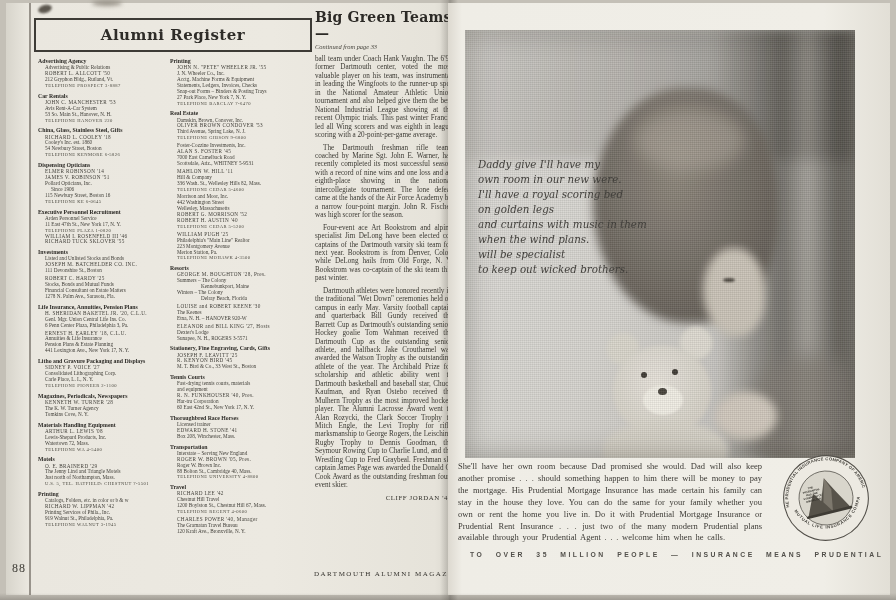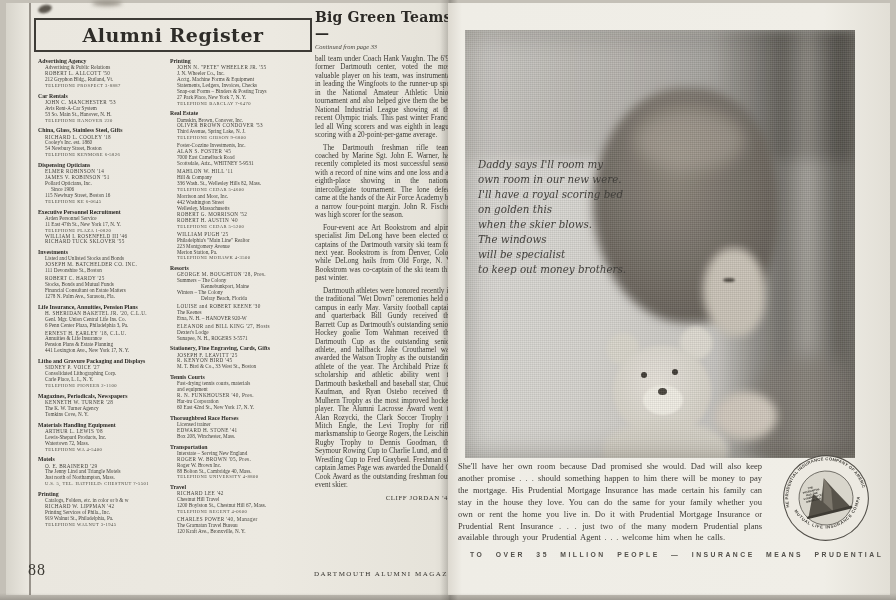--- a/index.html
+++ b/index.html
@@ -13,33 +13,33 @@
   .gutter{position:absolute;left:440px;top:0;width:18px;height:600px;
     background:linear-gradient(90deg,rgba(0,0,0,0) 0,rgba(40,36,30,.18) 45%,rgba(40,36,30,.28) 55%,rgba(0,0,0,0) 100%);}
   .edge-line{position:absolute;left:29px;top:3px;width:2px;height:592px;background:rgba(70,64,56,.5);filter:blur(.4px);}
   .mark-a{position:absolute;left:38px;top:5px;width:14px;height:8px;background:#5c574f;border-radius:50%;transform:rotate(-15deg);filter:blur(1px);}
   .mark-b{position:absolute;left:92px;top:0px;width:30px;height:6px;background:#9a958b;border-radius:50%;filter:blur(2px);}
   .bottom-shade{position:absolute;left:0;bottom:0;width:896px;height:7px;background:linear-gradient(180deg,rgba(0,0,0,0) 0,rgba(30,26,20,.22) 100%);}
 
   
   .register-box{position:absolute;left:34px;top:18px;width:274px;height:30px;border:2px solid #3d3b36;
     display:flex;align-items:center;justify-content:center;}
-  .register-title{font-family:"DejaVu Serif",serif;font-weight:bold;font-size:19px;letter-spacing:.5px;color:#2e2c28;}
+  .register-title{font-family:"DejaVu Serif",serif;font-weight:bold;font-size:15px;letter-spacing:.5px;color:#2e2c28;}
   .dir-col{position:absolute;top:58px;height:503px;overflow:hidden;font-size:5.2px;line-height:5.9px;color:#413f39;}
   #dir-col-0{left:38px;width:126px;}
   #dir-col-1{left:170px;width:140px;}
   .dir-section{margin-bottom:4px;}
   .dir-heading{font-weight:bold;font-size:5.8px;line-height:6.6px;margin-bottom:.5px;color:#2c2a26;}
   .dir-group{margin-bottom:2px;padding-left:7px;}
   .ln{white-space:nowrap;}
   .ln-n{letter-spacing:.35px;}
   .ln-t{font-size:4.6px;letter-spacing:.45px;color:#4a483f;}
   .ln-i{padding-left:6px;}
   .ln-i2{padding-left:24px;}
-  .page-num{position:absolute;left:28px;top:561px;font-size:16px;letter-spacing:1px;color:#3c3a34;}
+  .page-num{position:absolute;left:12px;top:561px;font-size:12px;letter-spacing:1px;color:#3c3a34;}
   .mag-footer{position:absolute;left:314px;top:570px;width:136px;font-size:7px;letter-spacing:1.5px;
     color:#35332e;white-space:nowrap;}
 
   
   .article{position:absolute;left:315px;top:9px;width:137px;}
   .article-title{font-family:"DejaVu Serif",serif;font-weight:bold;font-size:14px;color:#2c2a26;letter-spacing:.2px;}
   .article-cont{font-style:italic;font-size:6.4px;margin:2px 0 5px;color:#45433c;}
   .article-body p{font-size:7.2px;line-height:8.45px;text-align:justify;margin:0 0 4px;text-indent:8px;color:#3b3933;}
   .article-body p.first{text-indent:0;}
   .byline{text-align:right;font-size:6.8px;letter-spacing:.6px;margin-top:2px;color:#35332e;}
@@ -378,28 +378,28 @@
     <div class="ph-bear-eye-r"></div>
     <div class="ph-bear-muzzle"></div>
     <div class="ph-bear-nose"></div>
     <div class="ph-bear-body"></div>
     <div class="ph-hand"></div>
     <div class="ph-grain"></div>
     <div class="ph-vignette"></div>
   </div>
 
   <div class="poem" id="poem">
-      <div class="poem-line">Daddy says I'll room my</div>
+      <div class="poem-line">Daddy give I'll have my</div>
       <div class="poem-line">own room in our new were.</div>
       <div class="poem-line">I'll have a royal scoring bed</div>
-      <div class="poem-line">on golden this</div>
-      <div class="poem-line">when the skier blows.</div>
-      <div class="poem-line">The windows</div>
+      <div class="poem-line">on golden legs</div>
+      <div class="poem-line">and curtains with music in them</div>
+      <div class="poem-line">when the wind plans.</div>
       <div class="poem-line">will be specialist</div>
-      <div class="poem-line">to keep out money brothers.</div>
+      <div class="poem-line">to keep out wicked brothers.</div>
     </div>
 
   <div class="ad-body">She'll have her own room because Dad promised she would. Dad will also keep another promise . . . should something happen to him there will be money to pay the mortgage. His Prudential Mortgage Insurance has made certain his family can stay in the house they love. You can do the same for your family whether you own or rent the home you live in. Do it with Prudential Mortgage Insurance or Prudential Rent Insurance . . . just two of the many modern Prudential plans available through your Prudential Agent . . . welcome him when he calls.</div>
 
   <div class="seal">
     <svg viewBox="0 0 100 100" width="90" height="90">
       <defs>
         <path id="arcT" d="M 8,50 A 42,42 0 0 1 92,50"></path>
         <path id="arcB" d="M 13,57 A 39,39 0 0 0 87,57"></path>
       </defs>

